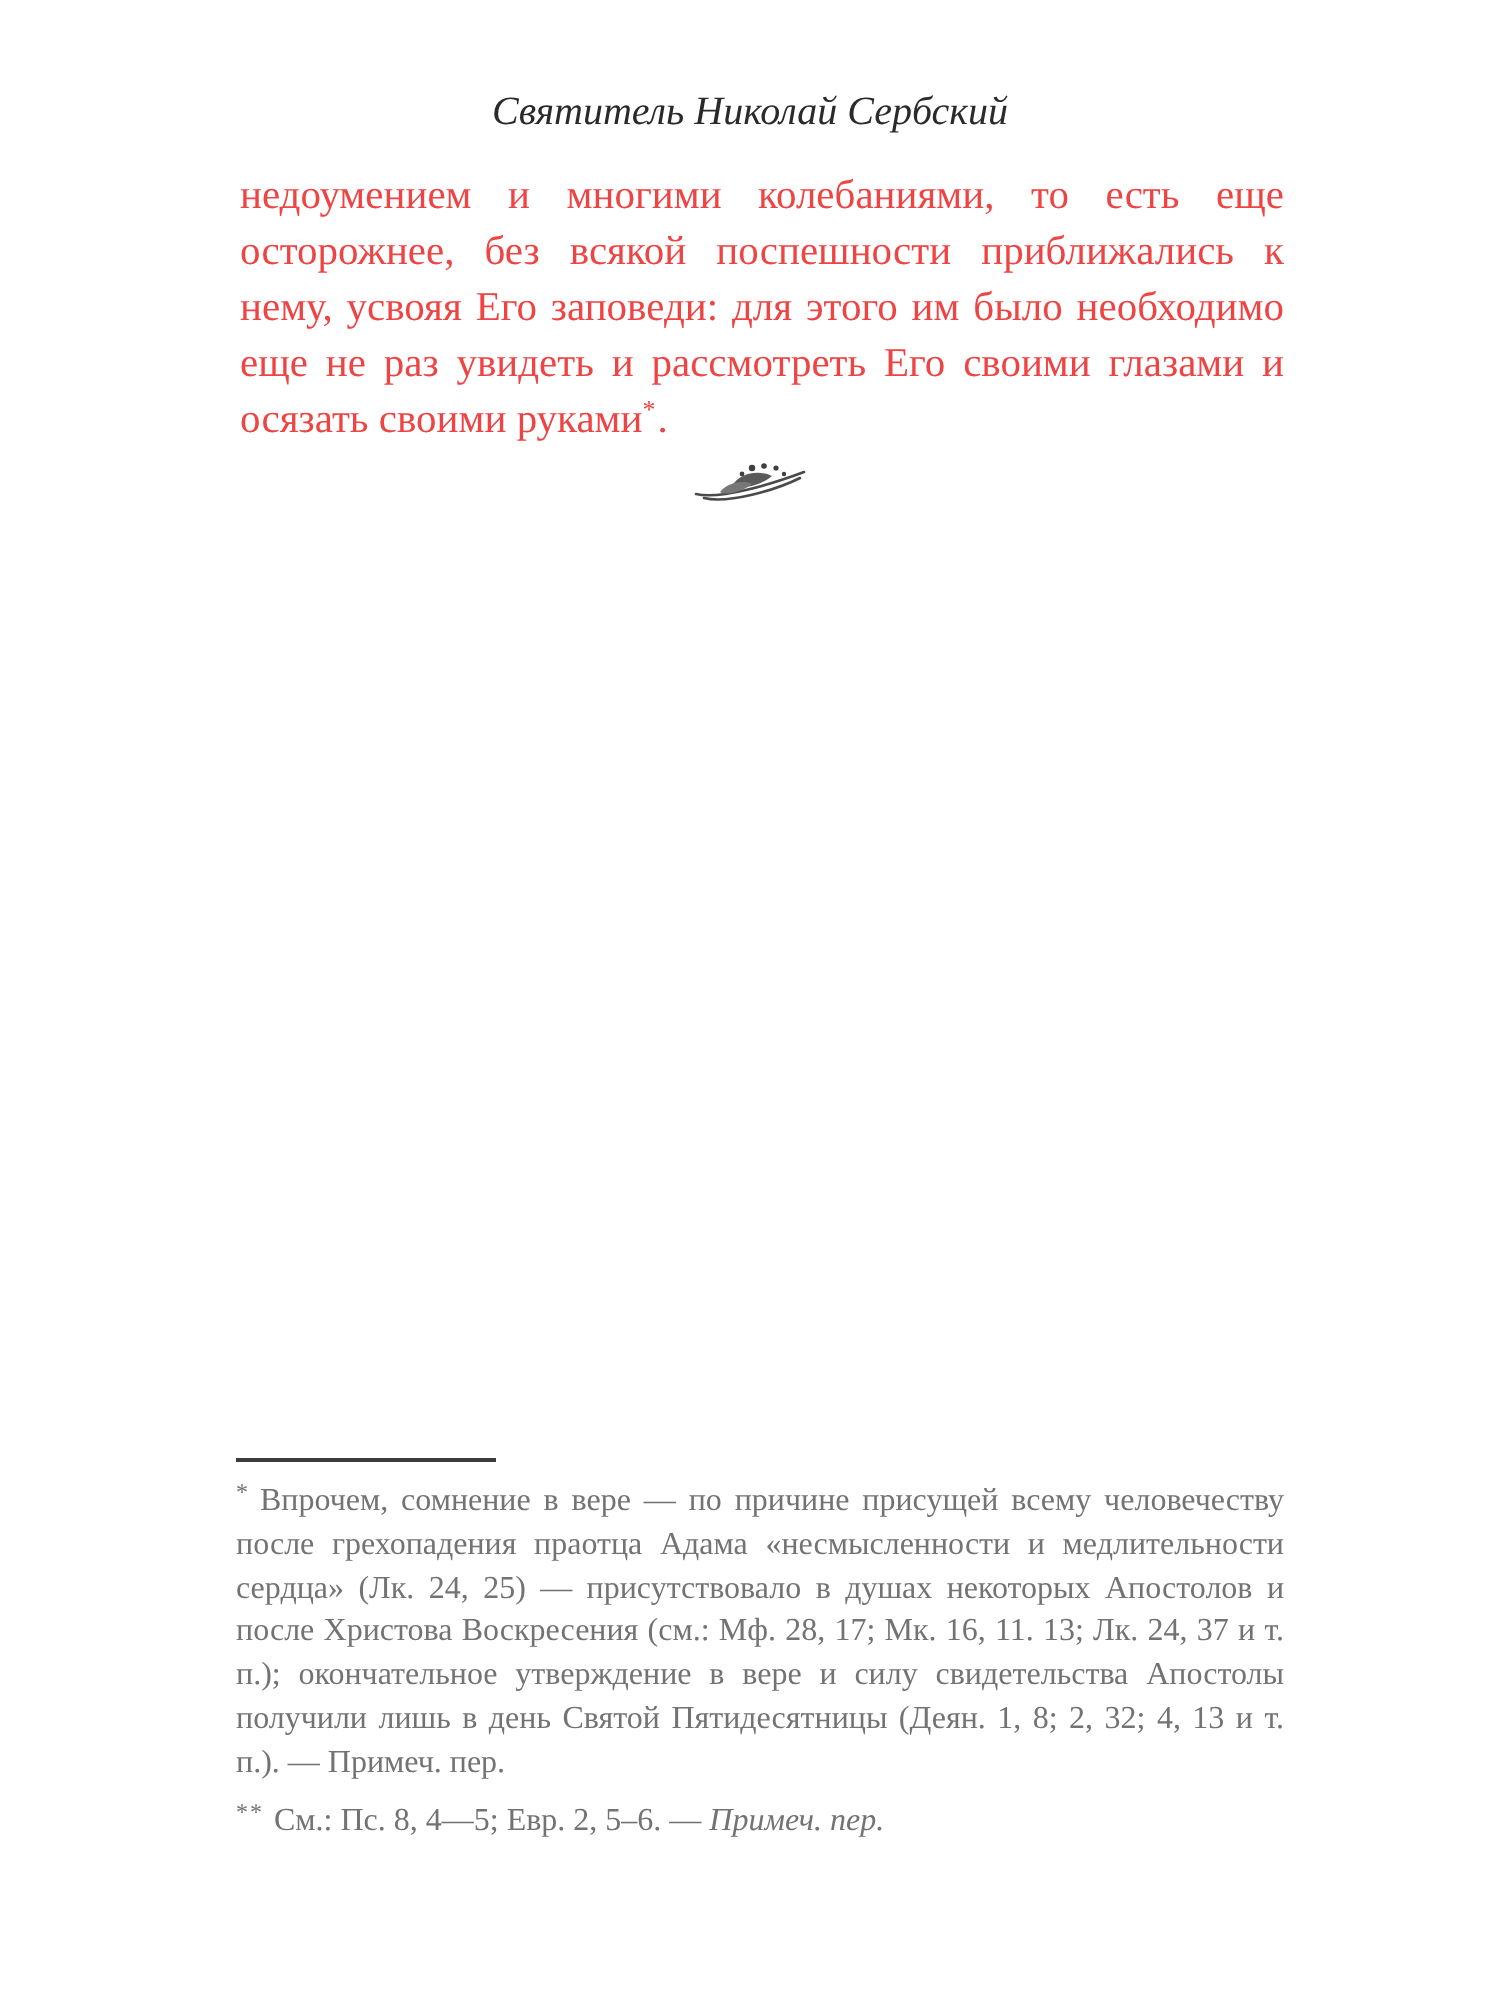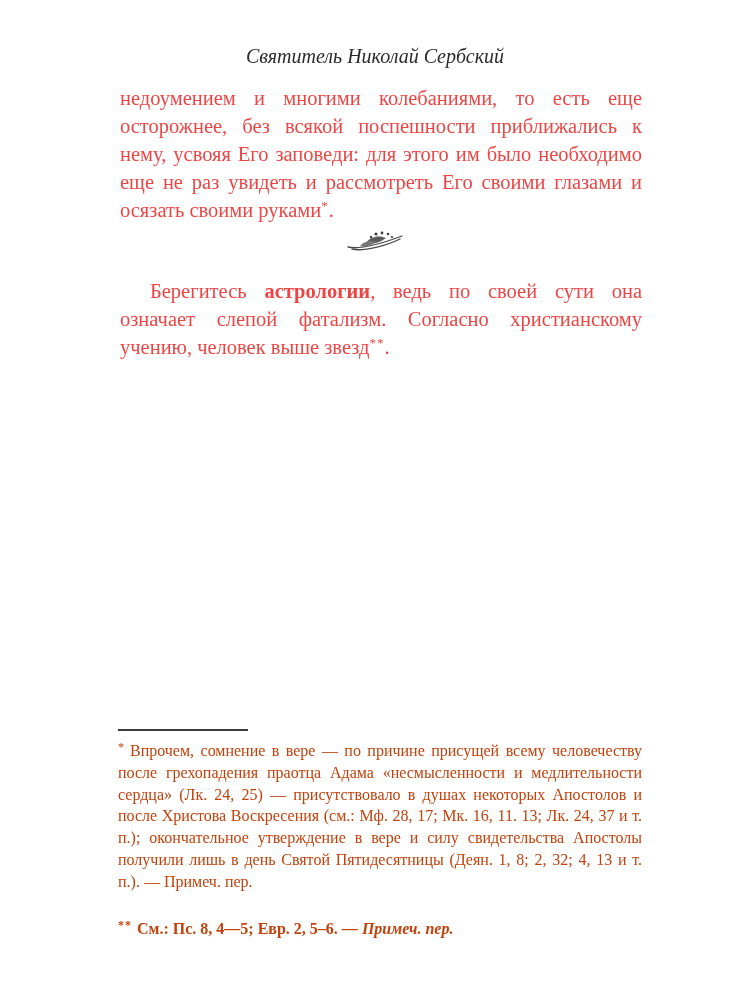--- a/index.html
+++ b/index.html
@@ -64,23 +64,23 @@
     width: 130px;
     height: 0;
     border-top: 2px solid #3c3c3c;
     margin-bottom: 9px;
   }
   .footnote {
     font-size: 16px;
     line-height: 21.8px;
     text-align: justify;
     text-align-last: left;
-    color: #c2410c;
+    color: #737373;
   }
-  .footnote + .footnote { margin-top: 25px; font-weight: bold; }
+  .footnote + .footnote { margin-top: 7px; }
   .footnote sup.fnmark {
     font-size: 12px;
     vertical-align: 5px;
     margin-right: 5px;
   }
   .footnote .italic-tail { font-style: italic; }
 </style>
 </head>
 <body>
 
@@ -103,23 +103,20 @@
       <g fill="#3f3f3f">
         <circle cx="34" cy="8" r="1.6"></circle>
         <circle cx="40" cy="7" r="1.4"></circle>
         <circle cx="46" cy="8" r="1.3"></circle>
         <circle cx="29" cy="11" r="1.2"></circle>
         <circle cx="50" cy="11" r="1.1"></circle>
       </g>
     </svg>
   </div>
 
-  <div class="body-par par-2">
-    <span>Берегитесь </span><span class="bold">астрологии</span><span>, ведь по своей сути она означает слепой фатализм. Согласно христианскому учению, человек выше звезд</span><sup class="fnmark">**</sup><span>.</span>
-  </div>
 
   <div class="footnote-block">
     <div class="footnote-rule"></div>
 
     <div class="footnote">
       <sup class="fnmark">*</sup><span>Впрочем, сомнение в вере — по причине присущей всему человечеству после грехопадения праотца Адама «несмысленности и медлительности сердца» (Лк. 24, 25) — присутствовало в душах некоторых Апостолов и после Христова Воскресения (см.: Мф. 28, 17; Мк. 16, 11. 13; Лк. 24, 37 и т. п.); окончательное утверждение в вере и силу свидетельства Апостолы получили лишь в день Святой Пятидесятницы (Деян. 1, 8; 2, 32; 4, 13 и т. п.). — Примеч. пер.</span>
     </div>
 
     <div class="footnote">
       <sup class="fnmark">**</sup><span>См.: Пс. 8, 4—5; Евр. 2, 5–6. — </span><span class="italic-tail">Примеч. пер.</span>

